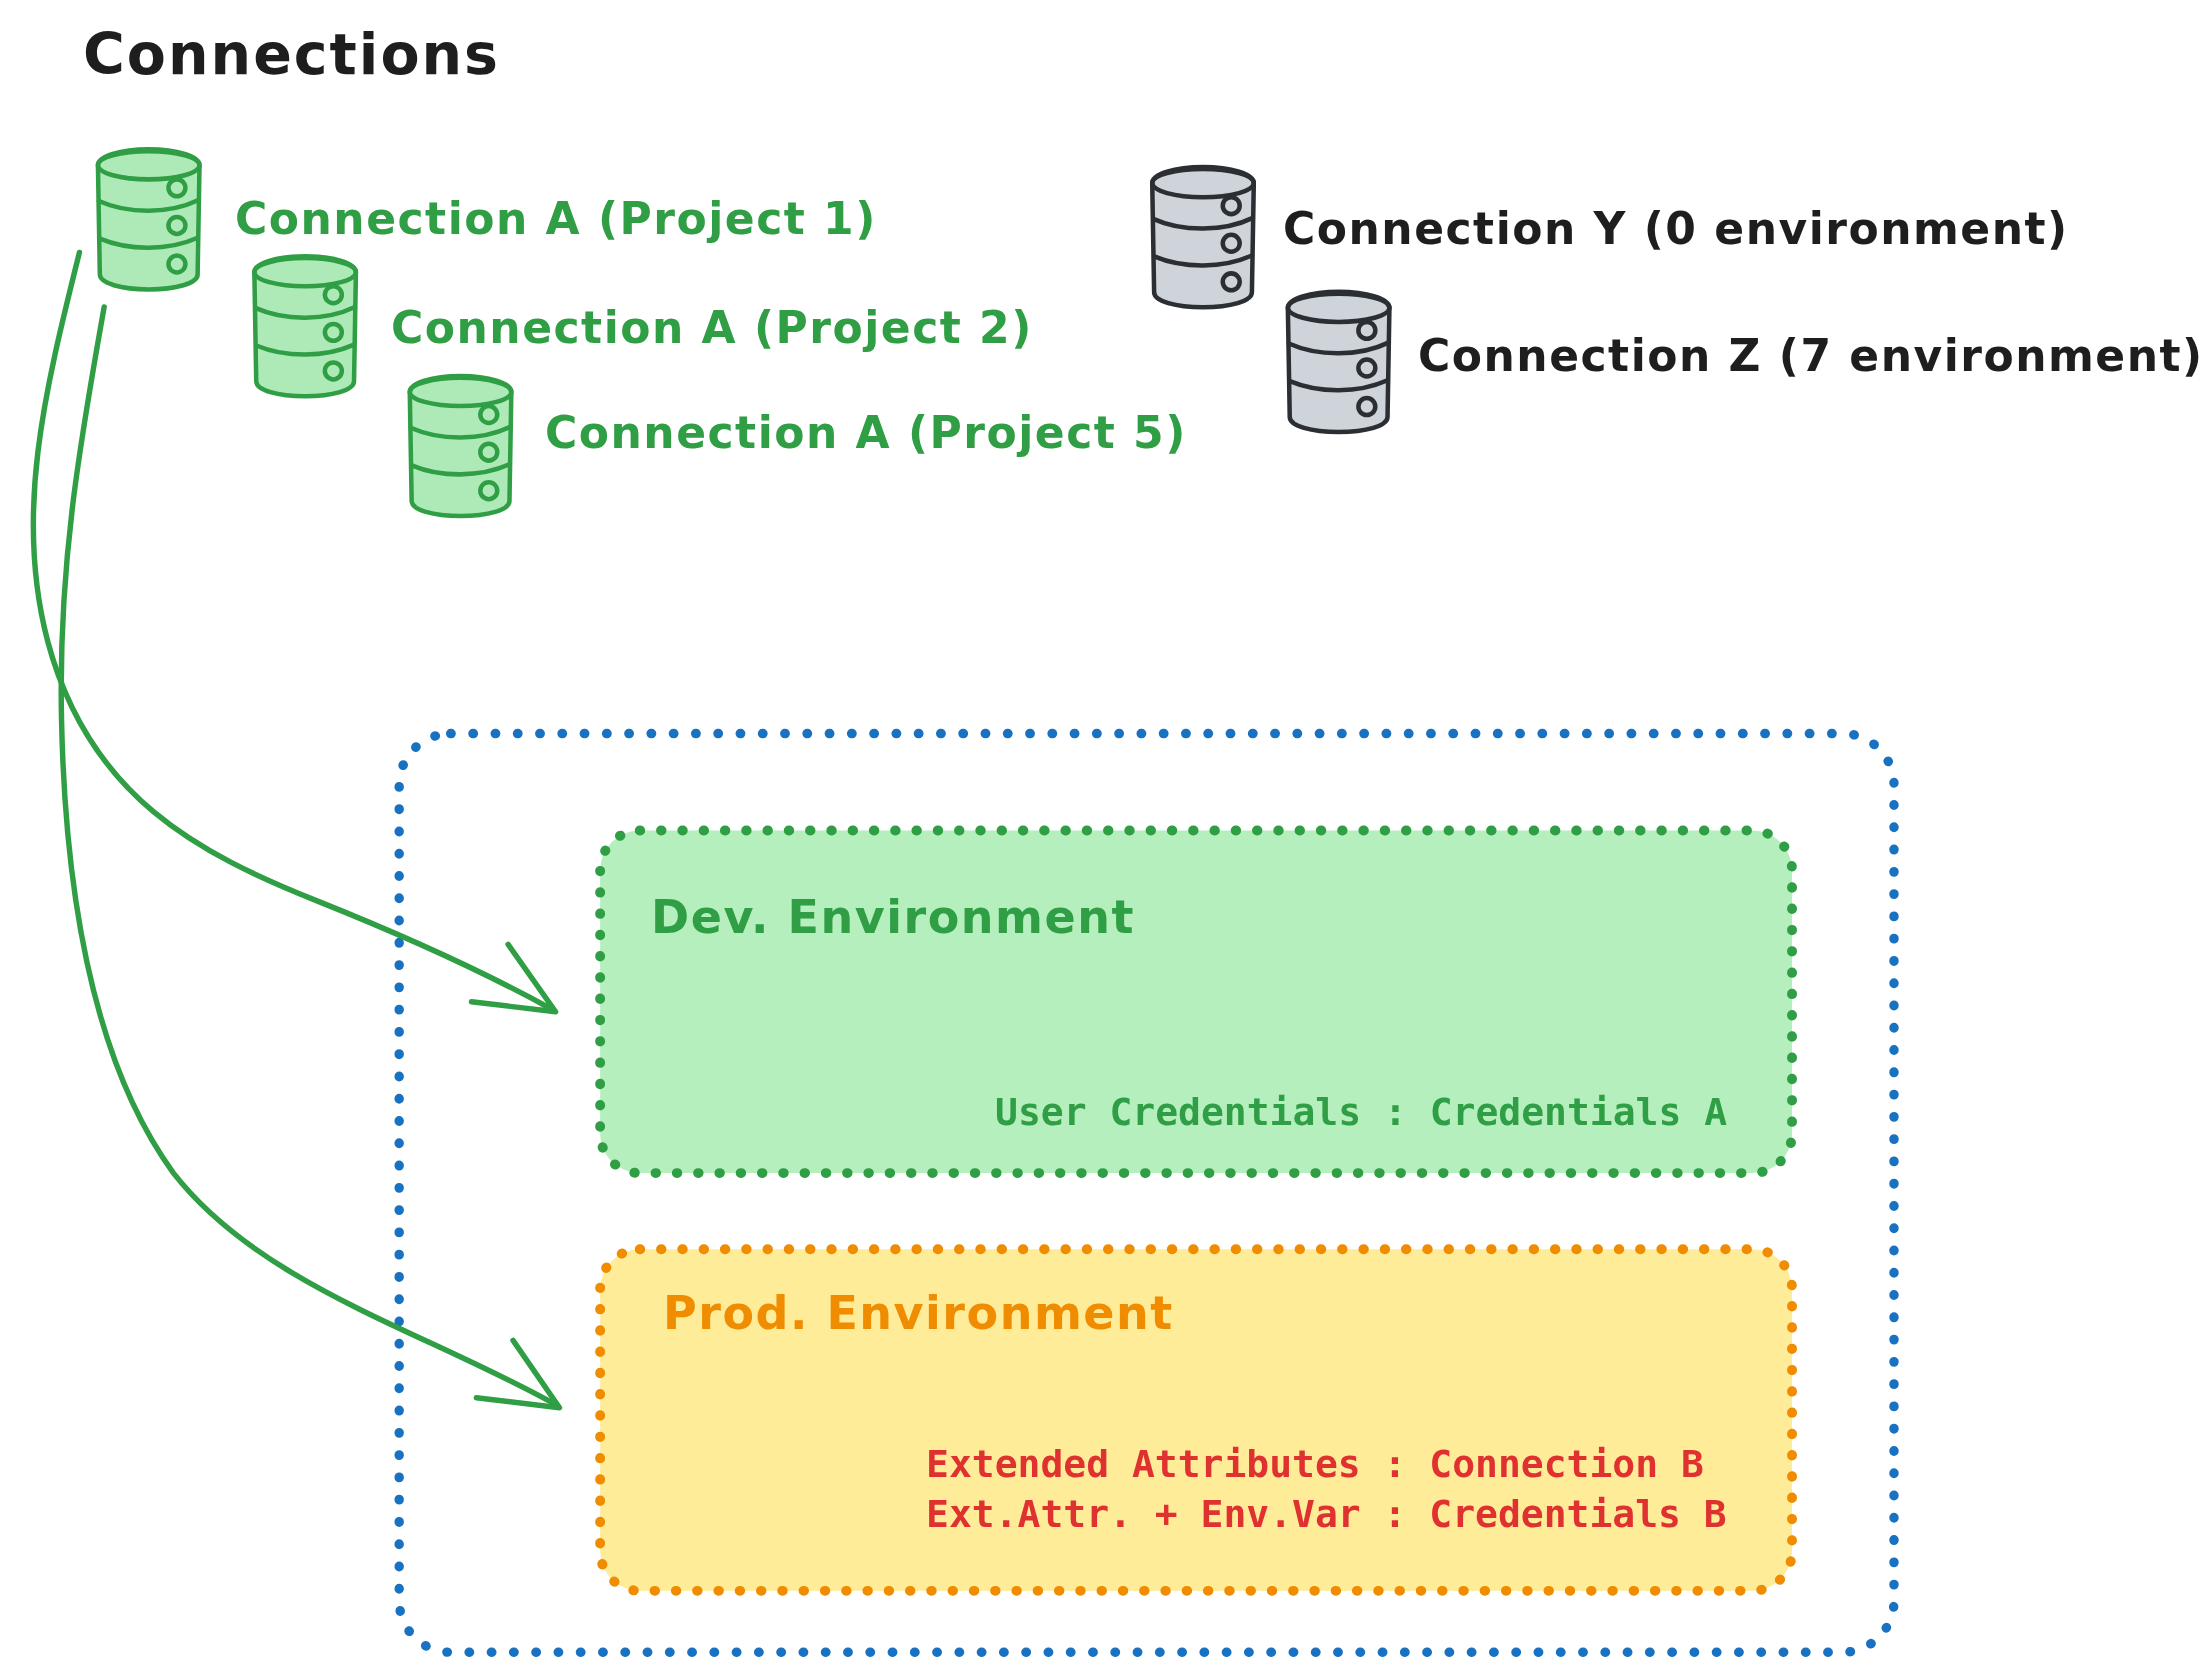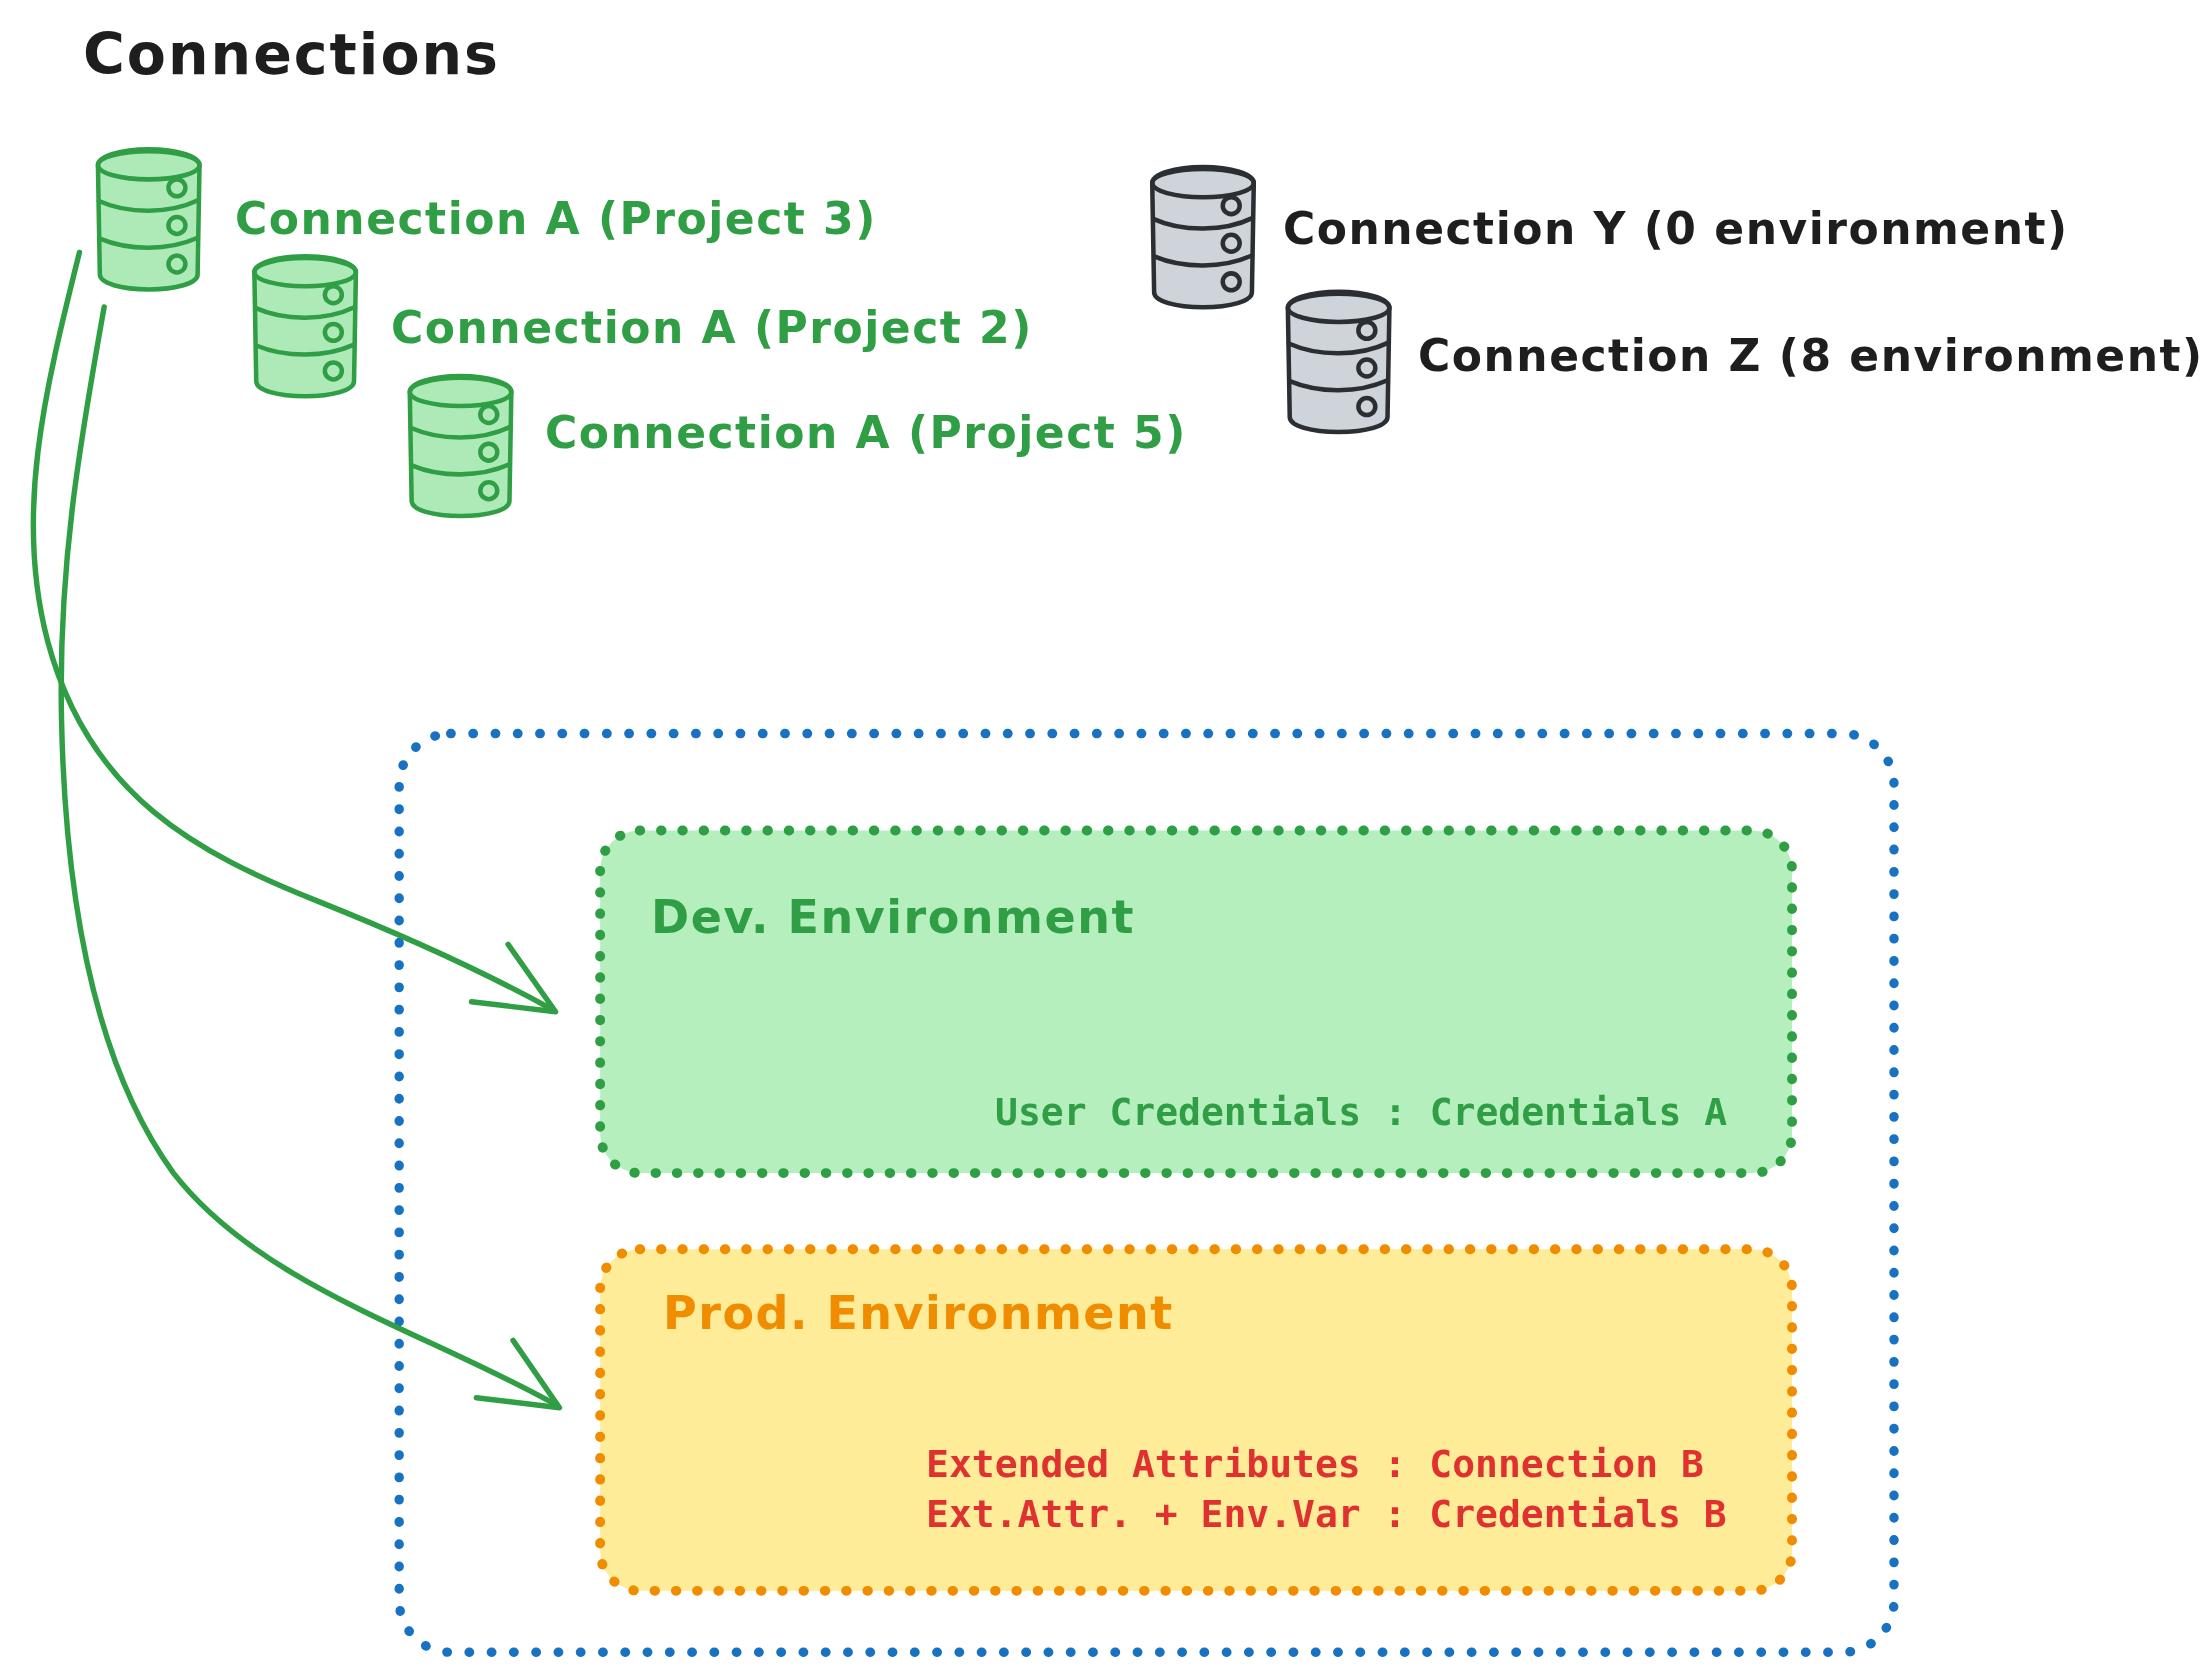--- a/index.html
+++ b/index.html
@@ -69,26 +69,26 @@
     <use href="#db" transform="translate(93,147) scale(0.95)" fill="#aeeab8" stroke="#2f9e44" stroke-width="4.8"></use>
     <use href="#db" transform="translate(251,255) scale(0.95)" fill="#aeeab8" stroke="#2f9e44" stroke-width="4.8"></use>
     <use href="#db" transform="translate(408,376) scale(0.95)" fill="#aeeab8" stroke="#2f9e44" stroke-width="4.8"></use>
 
     <use href="#db" transform="translate(1158,165) scale(0.95)" fill="#ced4da" stroke="#2b2f33" stroke-width="4.8"></use>
     <use href="#db" transform="translate(1295,291) scale(0.95)" fill="#ced4da" stroke="#2b2f33" stroke-width="4.8"></use>
   </svg>
 
   <div class="txt hand t-title">Connections</div>
 
-  <div class="txt hand t-conn-green t-l1">Connection A (Project 3)</div>
+  <div class="txt hand t-conn-green t-l1">Connection A (Project 1)</div>
   <div class="txt hand t-conn-green t-l2">Connection A (Project 2)</div>
   <div class="txt hand t-conn-green t-l3">Connection A (Project 5)</div>
 
   <div class="txt hand t-conn-dark t-ly">Connection Y (0 environment)</div>
-  <div class="txt hand t-conn-dark t-lz">Connection Z (8 environment)</div>
+  <div class="txt hand t-conn-dark t-lz">Connection Z (7 environment)</div>
 
 
   <div class="txt hand t-dev">Dev. Environment</div>
   <div class="txt mono t-devcred">User Credentials : Credentials A</div>
 
   <div class="txt hand t-prod">Prod. Environment</div>
   <div class="txt mono t-prodline a">Extended Attributes : Connection B</div>
   <div class="txt mono t-prodline b">Ext.Attr. + Env.Var : Credentials B</div>
 
 </div>

